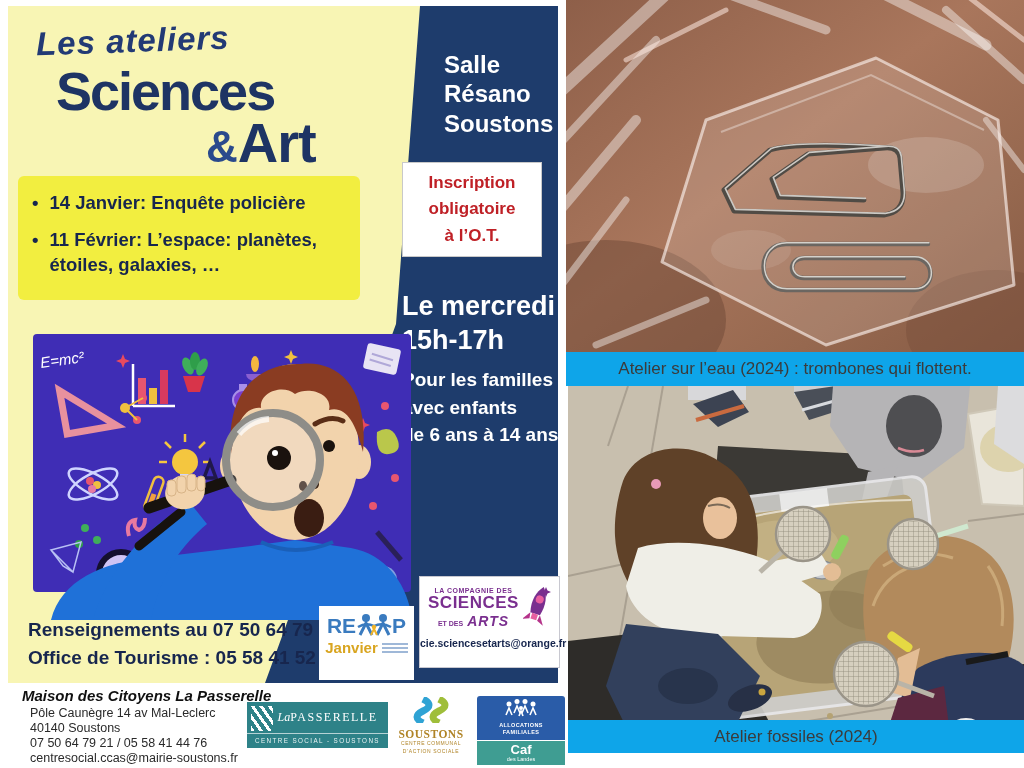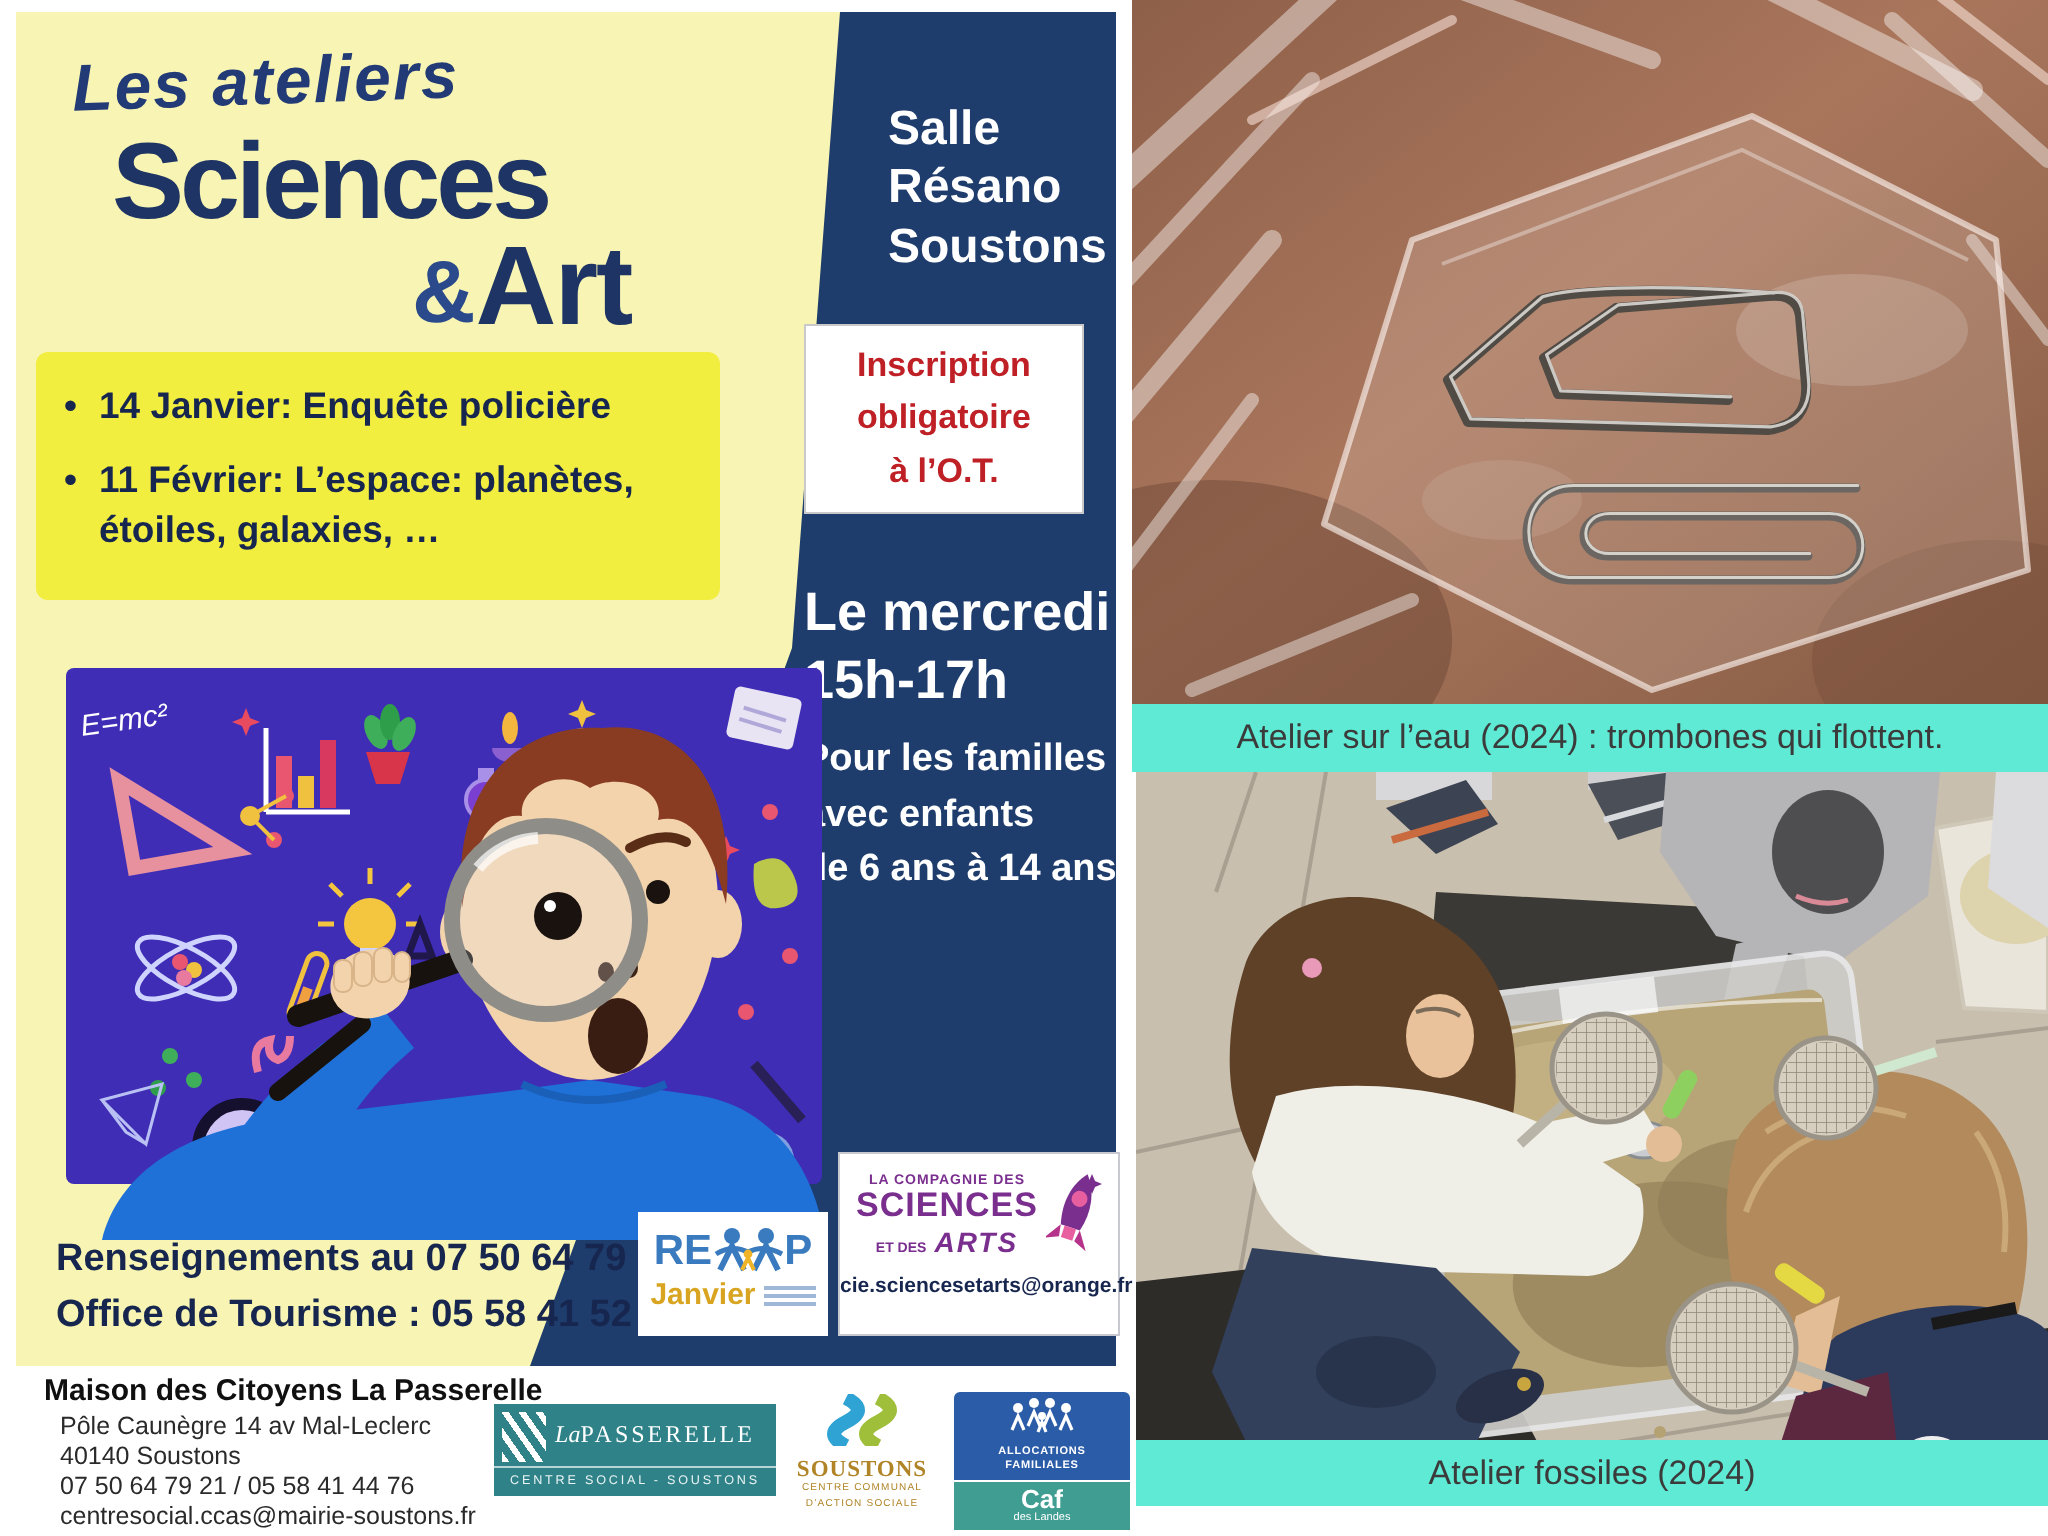--- a/index.html
+++ b/index.html
@@ -49,30 +49,30 @@
     border:1px solid #c8c8d0;box-sizing:border-box;padding-top:6px;}
   .comp-top{display:flex;justify-content:center;align-items:center;gap:4px;}
   .comp-texts{text-align:center;color:#7a2f8f;}
   .comp-l1{font-size:7px;font-weight:700;letter-spacing:.5px;}
   .comp-l2{font-size:17px;font-weight:800;letter-spacing:.5px;line-height:1.1;}
   .comp-l34{display:flex;justify-content:center;align-items:baseline;gap:4px;}
   .comp-l3{font-size:7px;font-weight:700;}
   .comp-l4{font-size:14px;font-weight:800;letter-spacing:1px;font-style:italic;}
   .comp-email{text-align:center;font-size:10.5px;font-weight:700;color:#17264e;margin-top:4px;}
 
-  .reaap-box{left:319px;top:606px;width:95px;height:62px;background:#fff;box-sizing:border-box;
+  .reaap-box{left:319px;top:606px;width:95px;height:74px;background:#fff;box-sizing:border-box;
     padding-top:7px;}
   .reaap-row1{display:flex;justify-content:center;align-items:center;}
   .reaap-txt{font-size:21px;font-weight:800;color:#3a7bbf;line-height:1;}
   .reaap-row2{display:flex;justify-content:center;align-items:center;gap:4px;margin-top:2px;}
   .reaap-landes{font-size:15px;color:#d9a520;font-weight:600;}
   .reaap-bars div{width:26px;height:2px;background:#9fb8d8;margin:2px 0;}
 
   
-  .footer-org{left:22px;top:687px;font-size:15px;font-weight:700;color:#101010;}
+  .footer-org{left:22px;top:687px;font-size:15px;font-weight:700;color:#101010;font-style:italic;}
   .footer-lines{left:30px;top:706px;font-size:12.5px;color:#2a2a2a;line-height:1.2;}
 
   .passerelle-logo{left:247px;top:702px;width:141px;height:46px;background:#2e8288;
     display:flex;flex-direction:column;overflow:hidden;}
   .pass-main{position:relative;flex:1;display:flex;align-items:center;justify-content:center;}
   .pass-hatch{position:absolute;left:4px;top:4px;bottom:2px;width:22px;
     background:repeating-linear-gradient(55deg,#ffffff 0 3px,#2e8288 3px 7px);}
   .pass-la{font-family:"Liberation Serif",serif;font-style:italic;font-size:12px;color:#fff;margin-left:20px;}
   .pass-name{font-family:"Liberation Serif",serif;font-size:12px;color:#fff;letter-spacing:1.5px;}
   .pass-sub{height:14px;border-top:1px solid rgba(255,255,255,.65);text-align:center;
@@ -84,21 +84,21 @@
   .soustons-sub{font-size:5px;color:#b08427;letter-spacing:.6px;line-height:1.5;}
 
   .caf-logo{left:477px;top:696px;width:88px;}
   .caf-blue{height:44px;background:#2a5ca8;border-radius:3px 3px 0 0;text-align:center;padding-top:2px;box-sizing:border-box;}
   .caf-top{font-size:5.5px;font-weight:700;color:#fff;line-height:1.35;letter-spacing:.4px;}
   .caf-teal{height:24px;background:#3f9d92;margin-top:1px;text-align:center;color:#fff;}
   .caf-name{font-size:13px;font-weight:800;line-height:1.1;padding-top:2px;}
   .caf-sub{font-size:5.5px;line-height:1;}
 
   
-  .caption{display:flex;align-items:center;justify-content:center;background:#5eead4;
+  .caption{display:flex;align-items:center;justify-content:center;background:#0ea5e9;
     font-size:17px;color:#3b3b3b;}
   .caption-water{left:566px;top:352px;width:458px;height:34px;}
   .caption-fossils{left:568px;top:720px;width:456px;height:33px;}
 </style>
 </head>
 <body>
 
 <div class="stage">
 
   <div class="abs flyer-yellow"></div>

